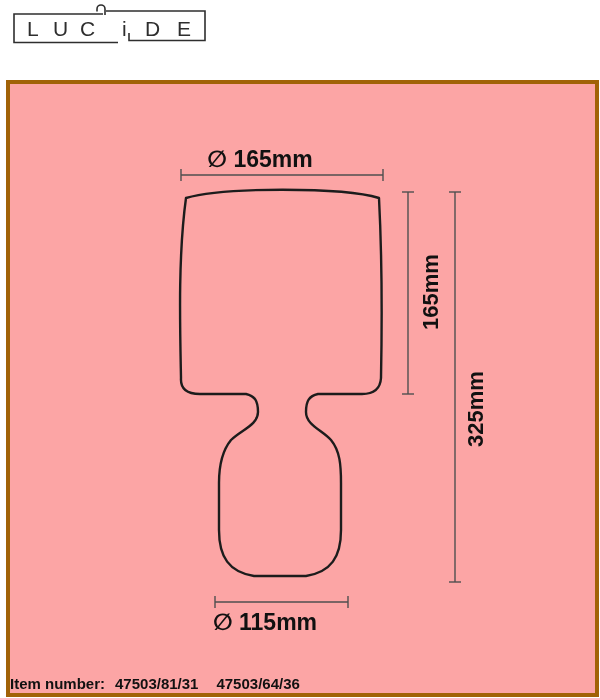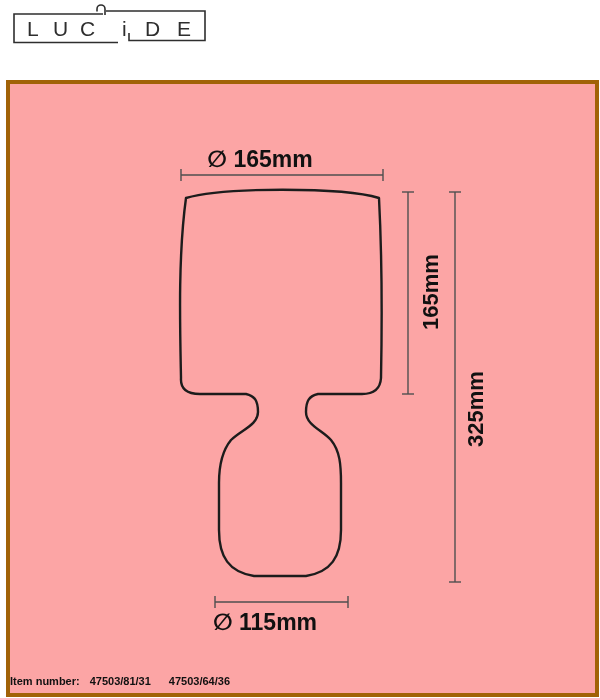--- a/index.html
+++ b/index.html
@@ -25,21 +25,21 @@
   .dim-label {
     font-weight:bold; font-size:23px; fill:#111111;
     font-family:"Liberation Sans","DejaVu Sans",sans-serif;
   }
   .dim-label-v {
     font-weight:bold; font-size:22px; fill:#111111;
     font-family:"Liberation Sans","DejaVu Sans",sans-serif;
   }
   .footer {
     position:absolute; left:10px; top:675px;
-    font-size:11px; font-weight:700; color:#111111;
+    font-size:15px; font-weight:700; color:#111111;
     display:flex; align-items:baseline; white-space:nowrap;
   }
   .footer .lbl { margin-right:10px; }
   .footer .num { margin-right:18px;text-align:center; }
 </style>
 </head>
 <body>
 
 <div class="logo">
   <svg width="200" height="46" viewBox="0 0 200 46">

